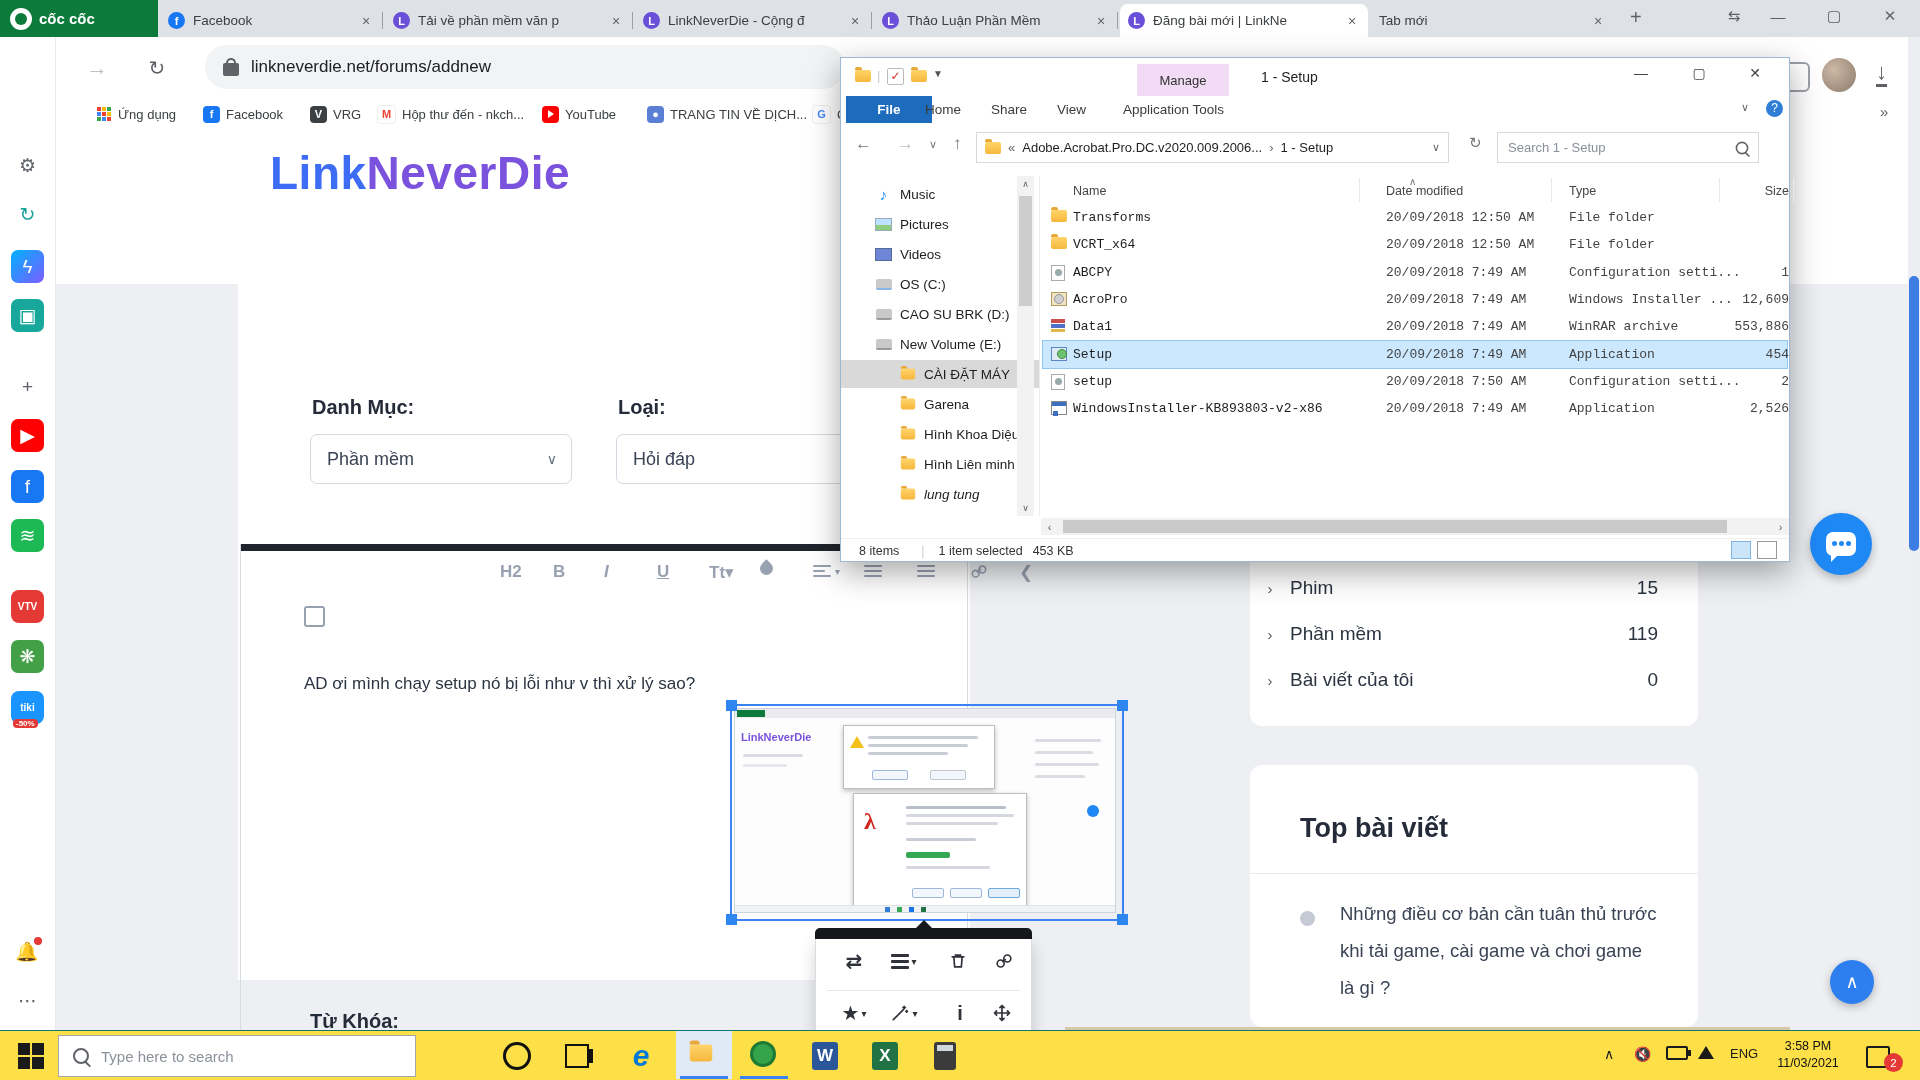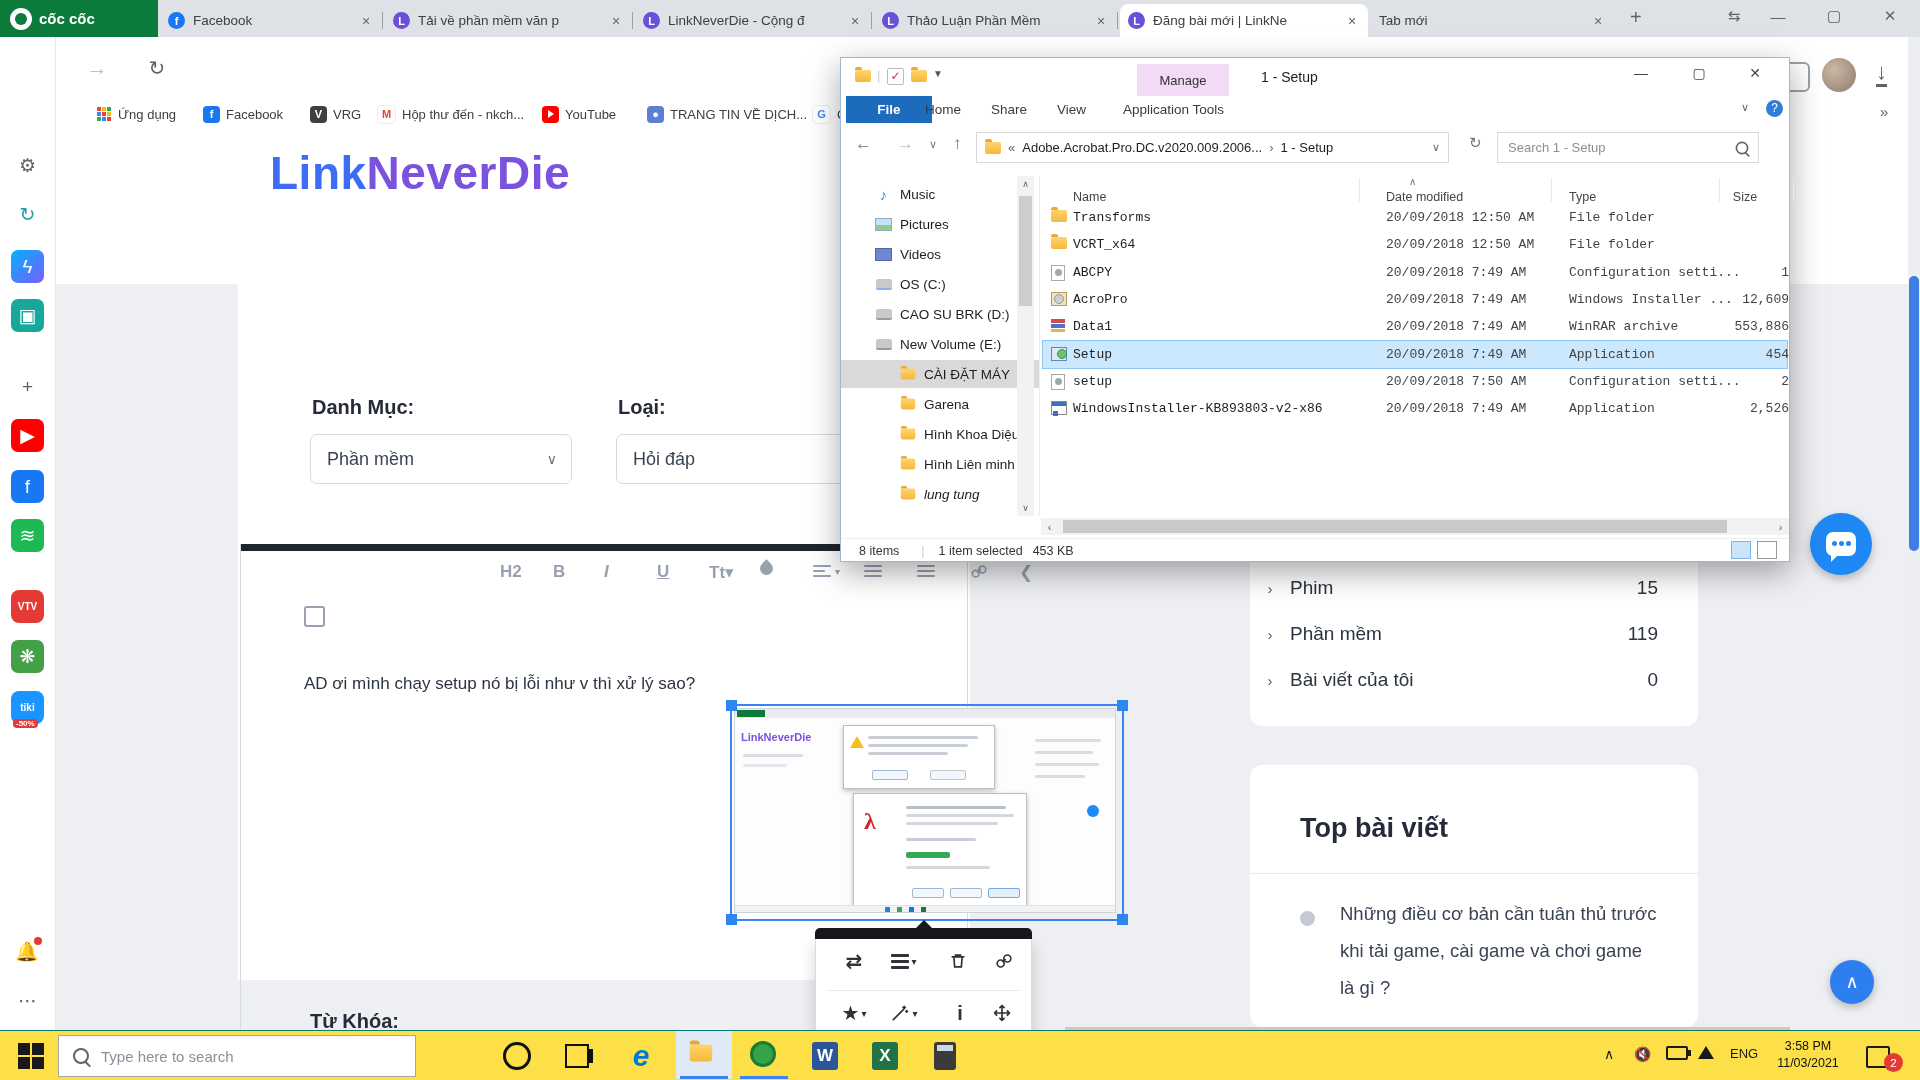--- a/index.html
+++ b/index.html
@@ -107,21 +107,21 @@
   .foldico{width:16px;height:12px;background:linear-gradient(#ffd56b,#f6b73c);border-radius:2px;position:relative;flex:0 0 16px;}
   .foldico:before{content:"";position:absolute;left:0;top:-3px;width:7px;height:3px;background:#e8a93a;border-radius:2px 2px 0 0;}
   #exnav{position:absolute;left:0;top:118px;width:198px;height:340px;overflow:hidden;}
   .navitem{position:absolute;left:0;width:176px;height:28px;display:flex;align-items:center;font-size:13.5px;color:#1e1e1e;}
   .navitem .nico{margin-right:8px;flex:0 0 17px;display:flex;justify-content:center;}
   .navitem.sel{background:#d9d9d9;}
   #exnavsb{position:absolute;left:176px;top:118px;width:17px;height:340px;background:#f2f2f2;}
   #exnavsb .ar{position:absolute;left:0;width:17px;height:16px;display:flex;align-items:center;justify-content:center;font-size:9px;color:#606060;}
   #exnavsb .th{position:absolute;left:2px;top:20px;width:13px;height:110px;background:#cdcdcd;}
   #exlist{position:absolute;left:200px;top:118px;width:748px;height:340px;}
-  .colhead{position:absolute;top:14px;font-size:12.5px;color:#444;}
+  .colhead{position:absolute;top:8px;font-size:12.5px;color:#444;}
   .colsep{position:absolute;top:2px;width:1px;height:24px;background:#e8e8e8;}
   .frow{position:absolute;left:2px;width:744px;height:27px;font-family:Liberation Mono, monospace;}
   .frow.sel{background:#cce8ff;outline:1px solid #90c8f5;}
   .fcell{position:absolute;top:0;height:27px;display:flex;align-items:center;font-size:13px;color:#1e1e1e;white-space:nowrap;}
   .fico{position:absolute;left:8px;top:6px;width:16px;height:14px;}
   #exhscroll{position:absolute;left:200px;top:460px;width:748px;height:17px;background:#f2f2f2;}
   #exhscroll .ar{position:absolute;top:0;width:17px;height:17px;display:flex;align-items:center;justify-content:center;font-size:11px;color:#606060;}
   #exhscroll .th{position:absolute;left:22px;top:2px;width:664px;height:13px;background:#c9c9c9;}
   #exstatus{position:absolute;left:0;top:480px;width:100%;height:23px;border-top:1px solid #eee;display:flex;align-items:center;font-size:12.5px;color:#333;}
   .viewico{position:absolute;top:483px;width:18px;height:16px;border:1px solid #9a9a9a;}
@@ -196,20 +196,24 @@
     <div class="winctl" style="left:1868px">✕</div>
   </div>
 
   <div id="navrow">
     <div class="navbtn" style="left:-40px"></div>
     <div class="navbtn" style="left:-25px;left:-22px"></div>
   </div>
   <div class="navbtn" style="left:16px;top:51px;position:absolute;font-size:22px;color:#5f6368">←</div>
   <div class="navbtn" style="left:80px;top:51px;position:absolute;font-size:22px;color:#bdc1c6">→</div>
   <div class="navbtn" style="left:140px;top:51px;position:absolute;font-size:20px;color:#5f6368">↻</div>
+  <div id="addrpill">
+    <span id="lockicon"></span>
+    <span id="urltext"><span>linkneverdie.net/forums/addnew</span></span>
+  </div>
   <div class="abs" style="left:1780px;top:62px;width:26px;height:26px;border:2px solid #9aa0a6;border-radius:6px"></div>
   <div class="abs" style="left:1822px;top:58px;width:34px;height:34px;border-radius:50%;background:radial-gradient(circle at 35% 35%,#cdb8a5,#8b7a6b)"></div>
   <div class="abs" style="left:1876px;top:60px;font-size:22px;color:#5f6368;border-bottom:3px solid #5f6368;line-height:24px">↓</div>
 
   <div id="bookmarksrow">
     <div id="bookmarks">
         <div class="bm" style="left: 40px;">
           <span class="bicon" style="background: transparent;">
             <span style="display:grid;grid-template-columns:4px 4px 4px;grid-gap:1px">
               <i style="width:4px;height:4px;background:#ea4335"></i>
@@ -578,21 +582,21 @@
       <span class="th"></span>
       <span class="ar" style="bottom:0">∨</span>
     </div>
     <div style="position:absolute;left:198px;top:118px;width:1px;height:340px;background:#ececec"></div>
     <div id="exlist">
       <div style="position:absolute;left:368px;top:0px;font-size:10px;color:#777">∧</div>
       <div id="fileheads">
           <div class="colhead" style="left: 32px;">Name</div>
           <div class="colhead" style="left: 345px;">Date modified</div>
           <div class="colhead" style="left: 528px;">Type</div>
-          <div class="colhead" style="left: 660px; width: 88px; text-align: center;">Size</div>
+          <div class="colhead" style="left: 660px; width: 88px; text-align: right;">Size</div>
           <div class="colsep" style="left: 318px;"></div>
           <div class="colsep" style="left: 510px;"></div>
           <div class="colsep" style="left: 678px;"></div>
           <div class="colsep" style="left: 752px;"></div>
         </div>
       <div id="filerows">
           <div class="frow" style="top: 28px;">
             <span class="fico">
               <span class="foldico" style="display:block"></span>
             </span>

